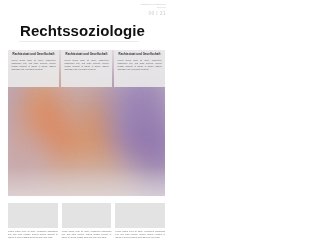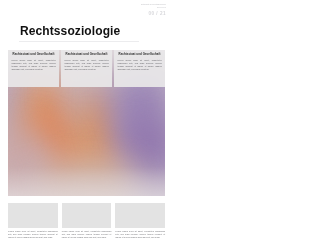--- a/index.html
+++ b/index.html
@@ -32,21 +32,21 @@
   }
 
   .title-kicker {
     position:absolute; left:8px; top:17px;
     font-family:"Liberation Serif", serif;
     font-style:italic; font-size:7.6px; color:#2b2b2b;
     letter-spacing:.15px; line-height:8px;
   }
   .title-main {
     position:absolute; left:20px; top:26px;
-    font-size:12px; font-weight:700; color:#111111;
+    font-size:15px; font-weight:700; color:#111111;
     letter-spacing:.1px; line-height:10px;
   }
 
   .rule {
     position:absolute; left:19px; top:41px;
     width:120px; height:1px; background:#ececee;
   }
 
   
   .hero {

